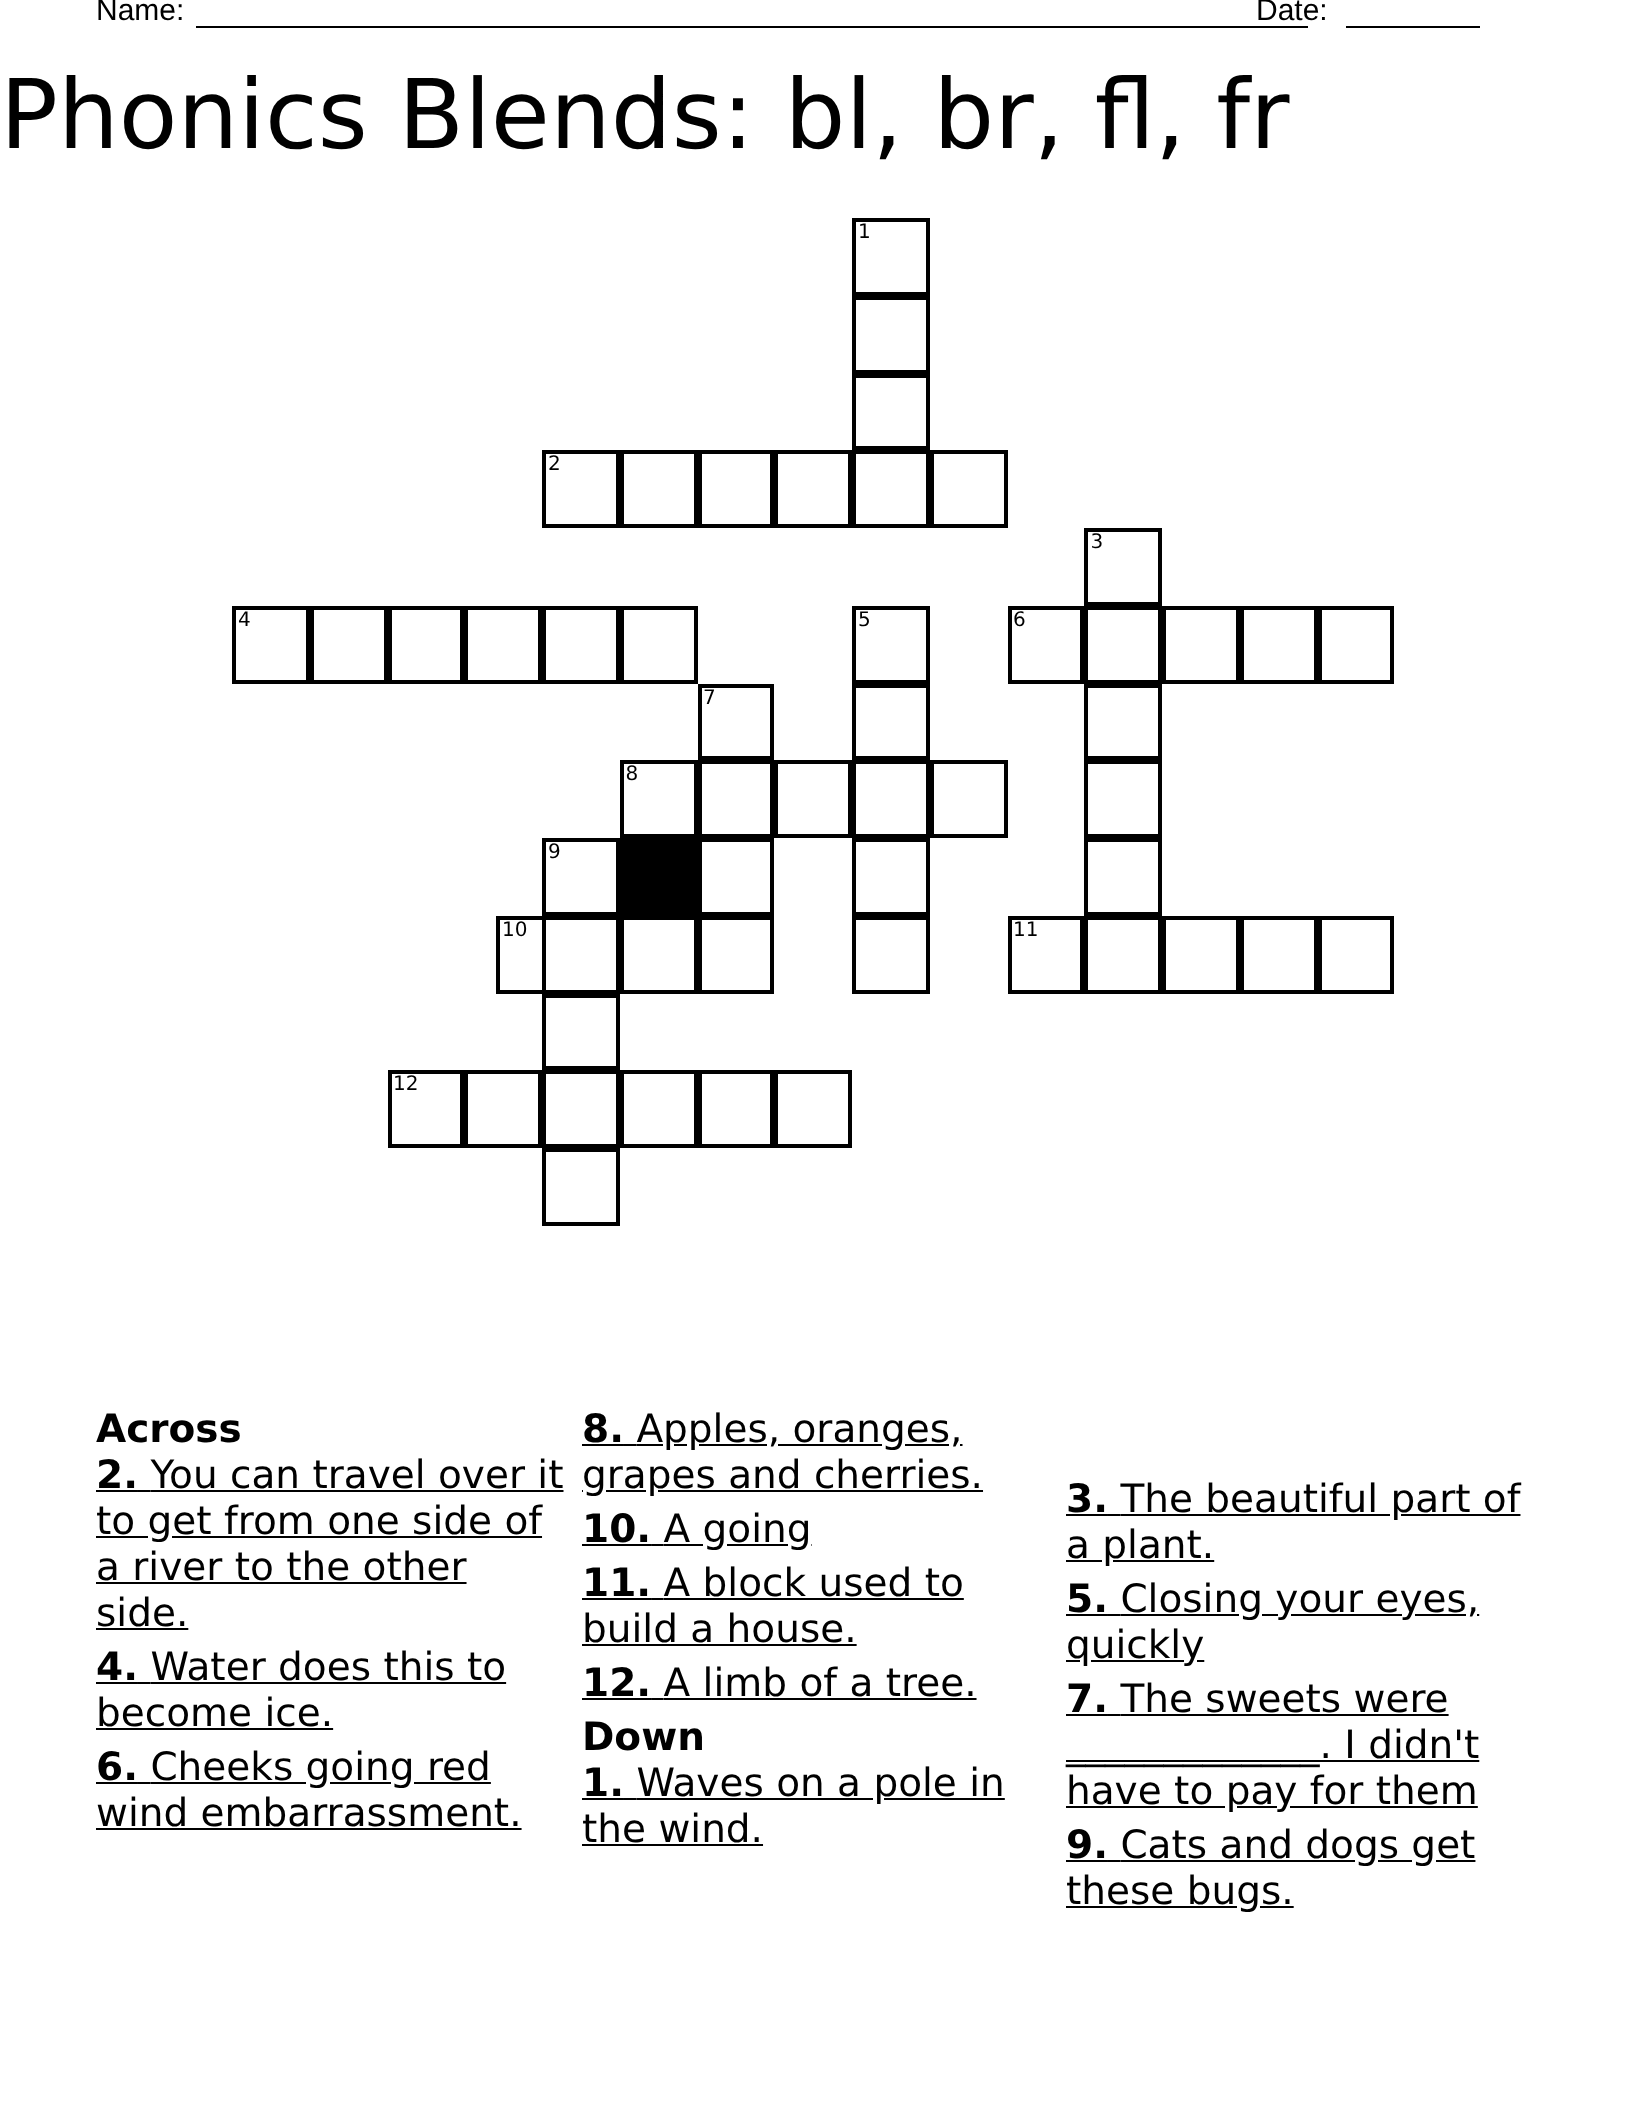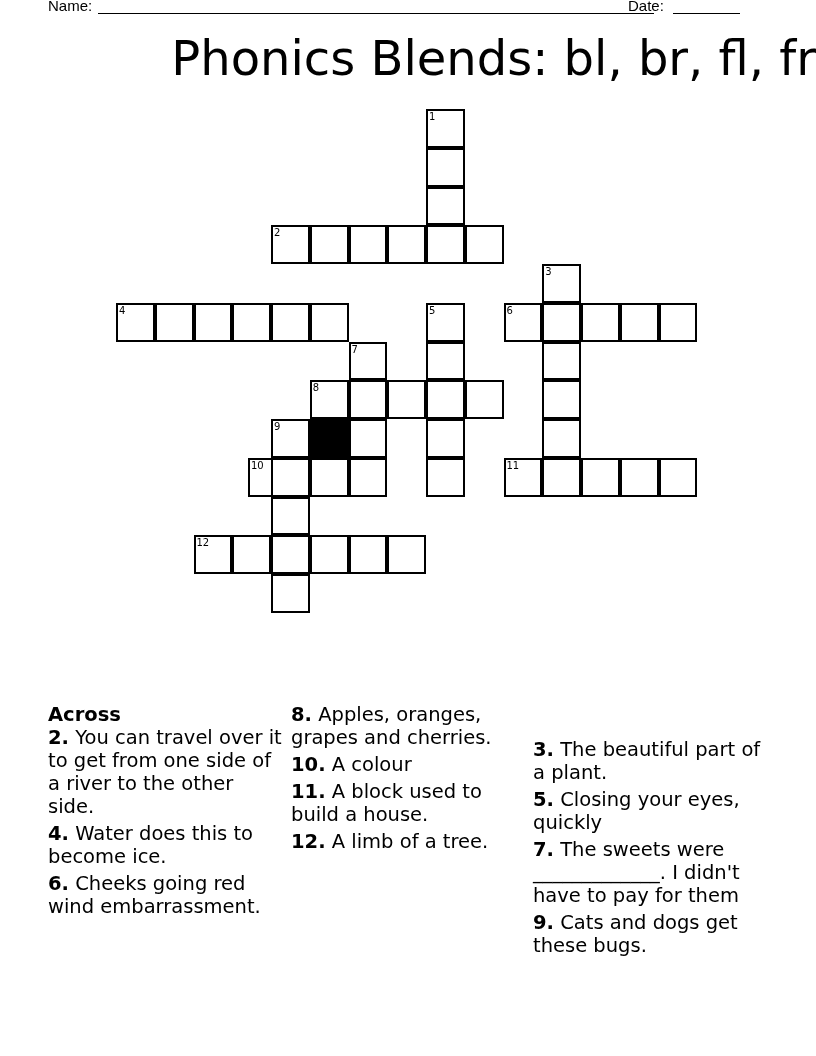--- a/index.html
+++ b/index.html
@@ -2,28 +2,28 @@
 <html><head>
 <meta charset="utf-8">
 <style>
   html, body { margin:0; padding:0; background:#ffffff; }
   body { width:816px; height:1056px; position:relative; overflow:hidden; font-family:"DejaVu Sans", sans-serif; color:#000; }
   .namebar { position:absolute; top:-3px; left:48px; width:700px; height:20px; font-family:"Liberation Sans", sans-serif; font-size:15px; }
   .namebar .name-label { position:absolute; left:0; top:0; }
   .namebar .name-line { position:absolute; left:50px; top:0; width:556px; border-bottom:1px solid #000; height:16px; }
   .namebar .date-label { position:absolute; left:580px; top:0; }
   .namebar .date-line { position:absolute; left:625px; top:0; width:67px; border-bottom:1px solid #000; height:16px; }
-  .title { position:absolute; top:30px; left:0; width:816px; text-align:right; font-size:48px; font-weight:normal; margin:0; letter-spacing:0px; }
+  .title { position:absolute; top:30px; left:0; width:816px; text-align:left; font-size:48px; font-weight:normal; margin:0; letter-spacing:0px; }
   .grid { position:absolute; left:0; top:0; width:816px; height:680px; }
   .cell { position:absolute; width:38.75px; height:38.75px; box-sizing:border-box; border:2px solid #000; background:#fff; margin-left:-1px; margin-top:-1px; }
   .cell.black { background:#000; }
   .cell .num { position:absolute; left:1px; top:0px; font-size:10px; line-height:11px; font-family:"DejaVu Sans", sans-serif; }
   .clues { position:absolute; top:703px; font-size:19.5px; line-height:23px; }
   .clues .hdr { font-weight:bold; display:block; }
-  .clue { margin-bottom:4px; }
+  .clue { margin-bottom:4px;text-decoration:underline; }
   .clue b { font-weight:bold; }
   .col1 { left:48px; width:235px; }
   .col2 { left:291px; width:235px; }
   .col3 { left:533px; width:240px;margin-top:35px; }
 </style>
 </head>
 <body>
 
 <div class="namebar">
   <span class="name-label">Name:</span>
@@ -117,23 +117,25 @@
 
 <div class="clues col1">
   <span class="hdr">Across</span>
   <div class="clue"><b>2.</b> <span>You can travel over it to get from one side of a river to the other side.</span></div>
   <div class="clue"><b>4.</b> <span>Water does this to become ice.</span></div>
   <div class="clue"><b>6.</b> <span>Cheeks going red wind embarrassment.</span></div>
 </div>
 
 <div class="clues col2">
   <div class="clue"><b>8.</b> <span>Apples, oranges, grapes and cherries.</span></div>
-  <div class="clue"><b>10.</b> <span>A colour</span></div>
+  <div class="clue"><b>10.</b> <span>A going</span></div>
   <div class="clue"><b>11.</b> <span>A block used to build a house.</span></div>
   <div class="clue"><b>12.</b> <span>A limb of a tree.</span></div>
+  <span class="hdr">Down</span>
+  <div class="clue"><b>1.</b> <span>Waves on a pole in the wind.</span></div>
 </div>
 
 <div class="clues col3">
   <div class="clue"><b>3.</b> <span>The beautiful part of a plant.</span></div>
   <div class="clue"><b>5.</b> <span>Closing your eyes, quickly</span></div>
   <div class="clue"><b>7.</b> <span>The sweets were _____________. I didn't have to pay for them</span></div>
   <div class="clue"><b>9.</b> <span>Cats and dogs get these bugs.</span></div>
 </div>
 
 </body></html>

